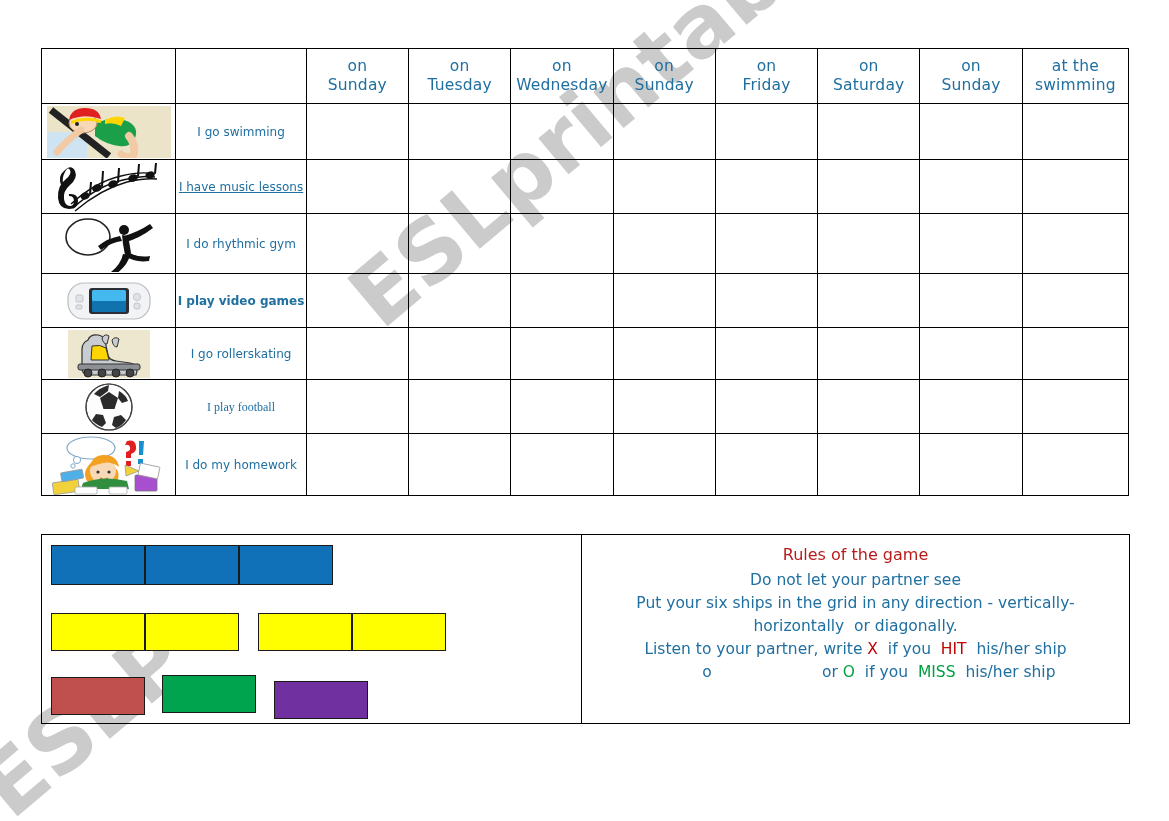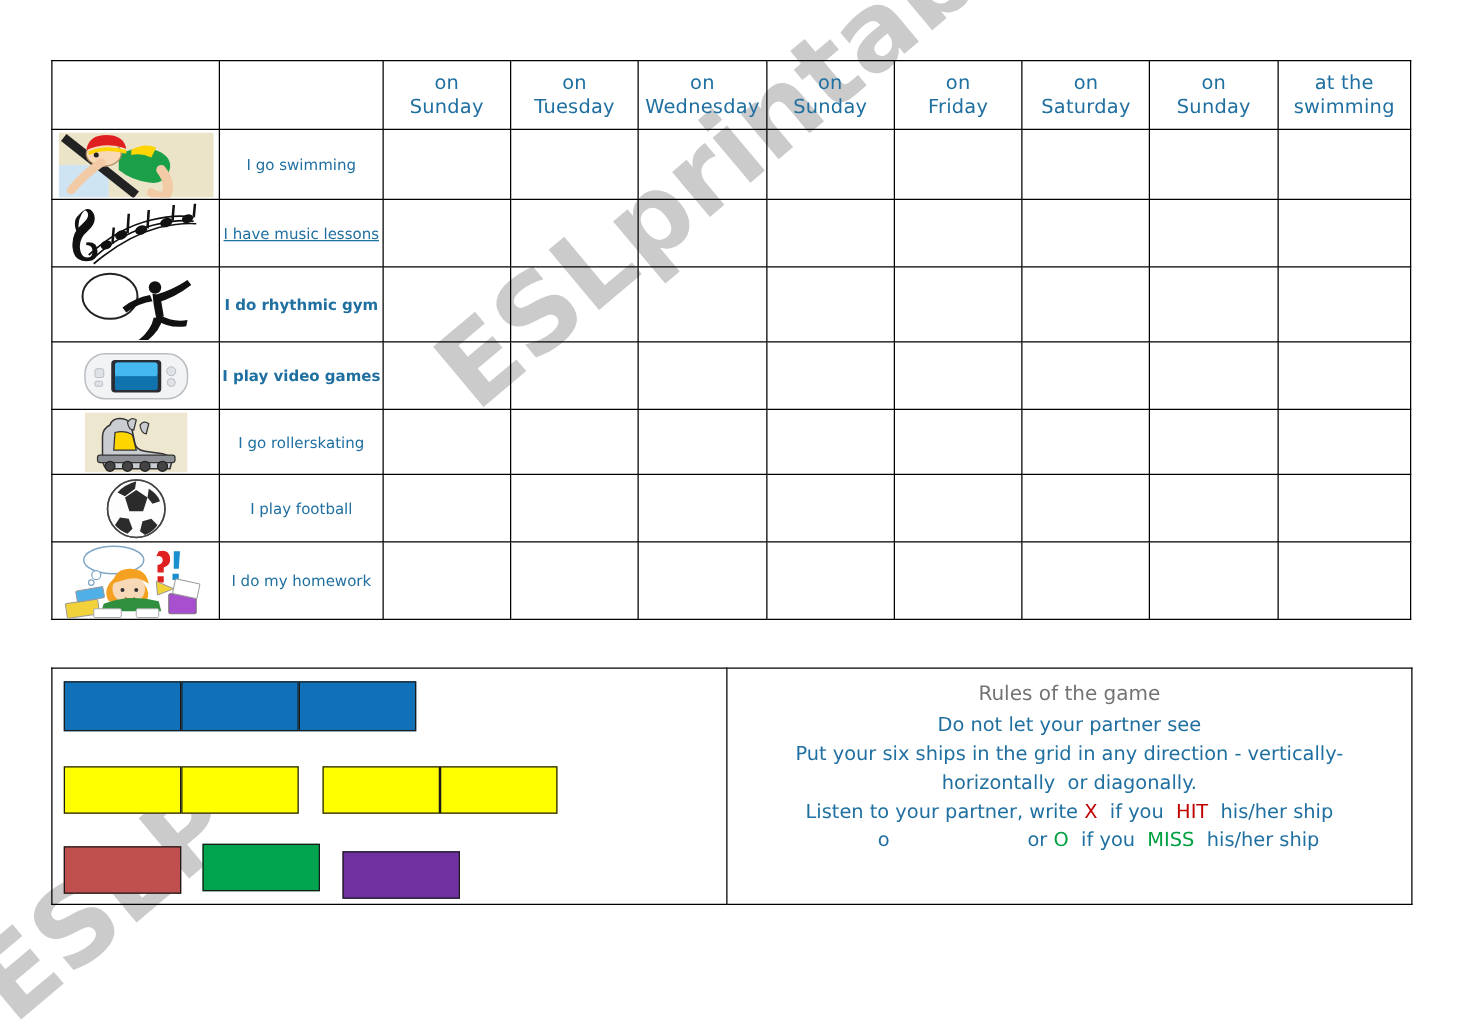--- a/index.html
+++ b/index.html
@@ -80,24 +80,24 @@
   .act-label.justified{
     text-align:justify;
     text-align-last:center;
     text-decoration:underline;
   }
   .pic-cell{text-align:center;}
   .day-cell{}
 
   .r-swim{height:56px;}
   .r-music{height:54px;}
-  .r-gym{height:60px;font-weight:bold;}
+  .r-gym{height:60px;}
   .r-video{height:54px;font-weight:bold;}
   .r-roller{height:52px;}
-  .r-foot{height:54px;}
+  .r-foot{height:54px;font-family:Liberation Serif, serif;}
   .r-home{height:62px;}
 
   
   .art{display:block;margin:0 auto;}
 
   
   #bottom-table{left:41px;top:534px;width:1088px;}
   #bottom-table col.c-ships{width:540px;}
   #bottom-table col.c-rules{width:548px;}
   #bottom-table td{height:188px;vertical-align:top;}
@@ -126,21 +126,21 @@
 
   
   .rules{
     padding:8px 10px 0 10px;
     color:#1f6fa0;
     font-size:15.5px;
     line-height:23px;
   }
   .rules-title{
     text-align:center;
-    color:#737373;
+    color:#b91c1c;
     font-size:16px;
     margin-bottom:3px;
   }
   .rules-line{white-space:pre-wrap;text-align:center;}
   .hit{color:#c00000;}
   .miss{color:#00a040;}
   .rules-lastline{display:flex;}
   .rules-lastline .lead{width:230px;}
 </style>
 </head>

